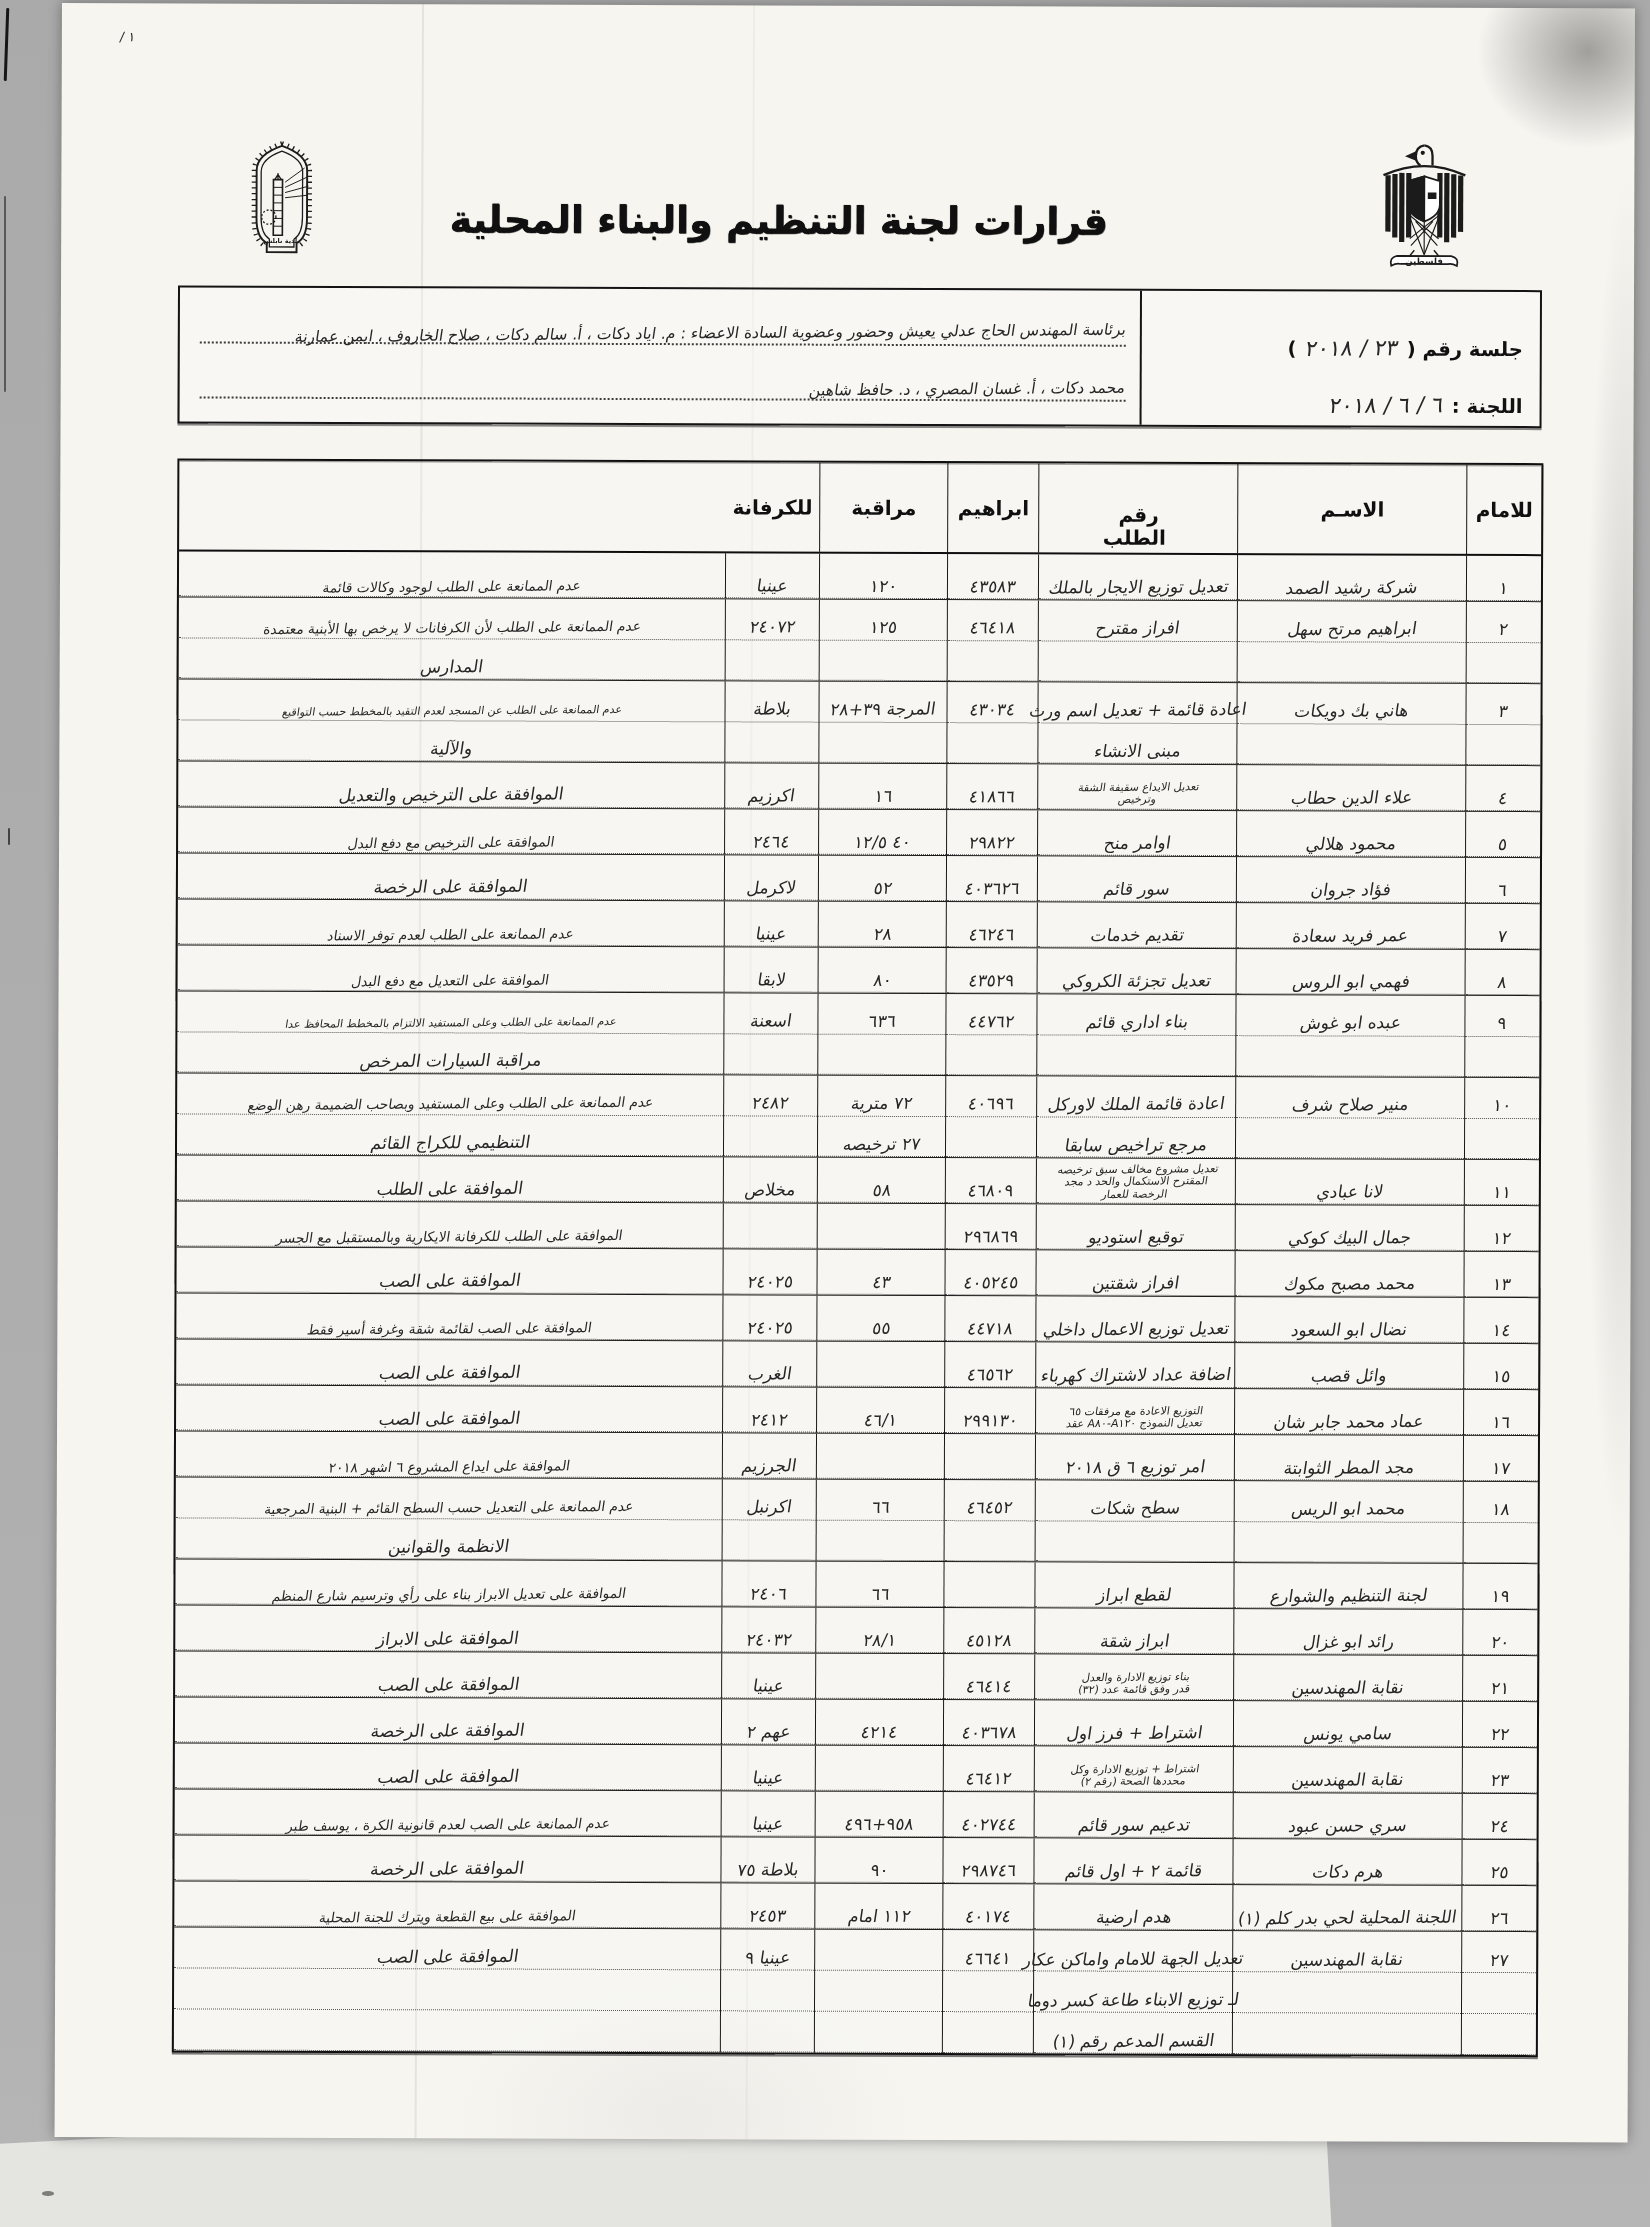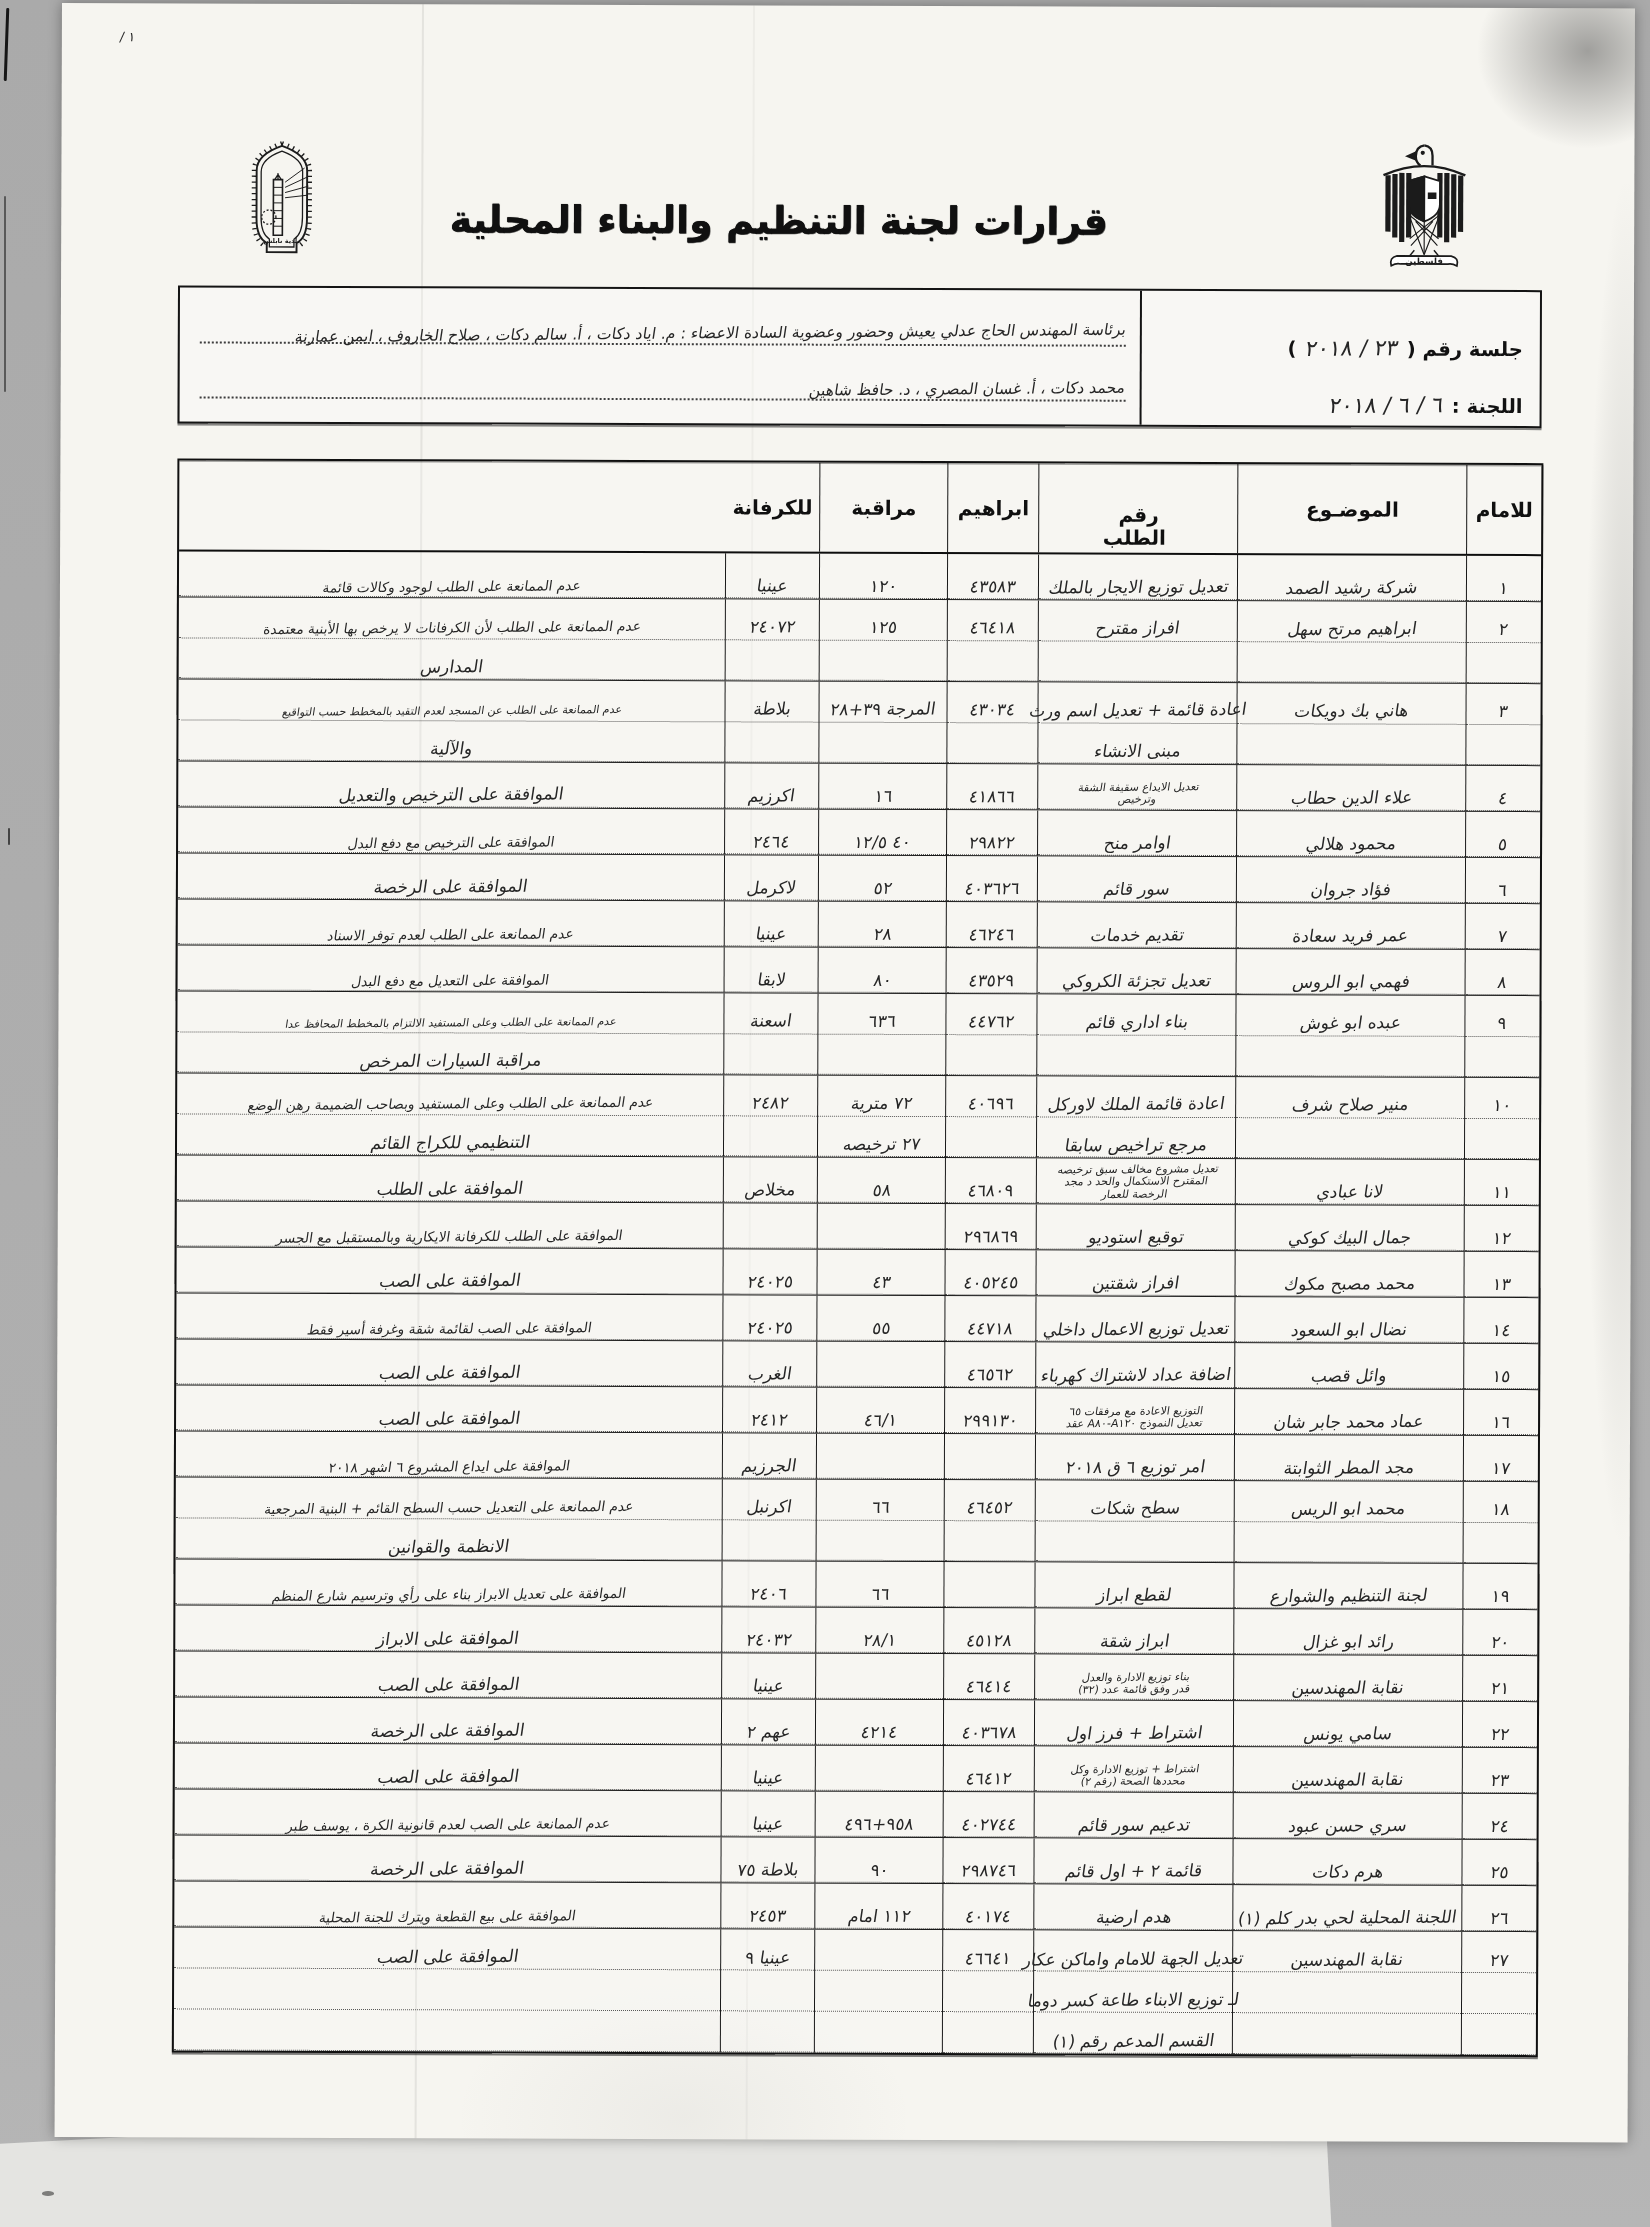--- a/index.html
+++ b/index.html
@@ -153,21 +153,21 @@
         </div>
       </div>
     </div>
 
     <div class="dtable">
       <div class="thead">
         <div class="hcell">
             <span>للامام</span>
           </div>
         <div class="hcell">
-            <span>الموضـوع</span>
+            <span>الاسـم</span>
           </div>
         <div class="hcell">
             <span class="hdr-wrap">رقم الطلب</span>
           </div>
         <div class="hcell">
             <span>ابراهيم</span>
           </div>
         <div class="hcell">
             <span>مراقبة</span>
           </div>

